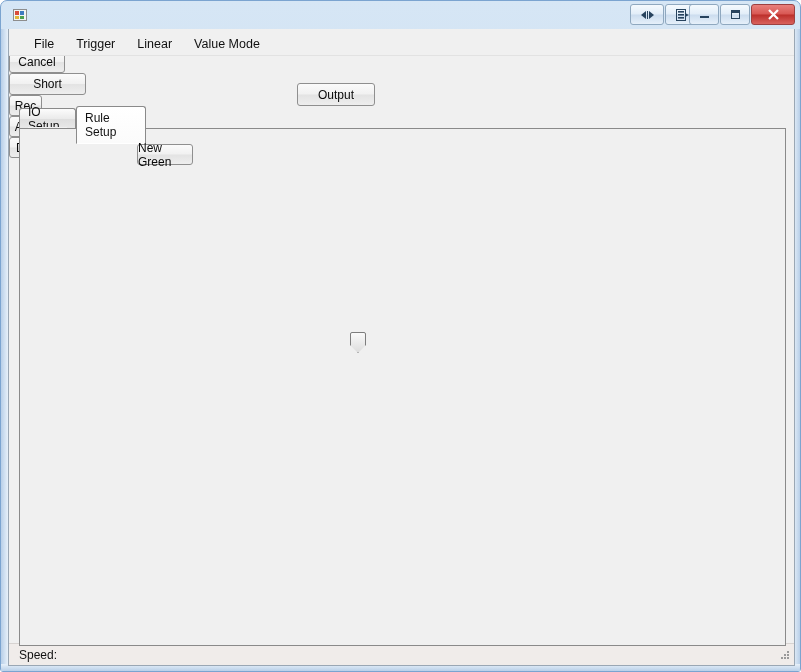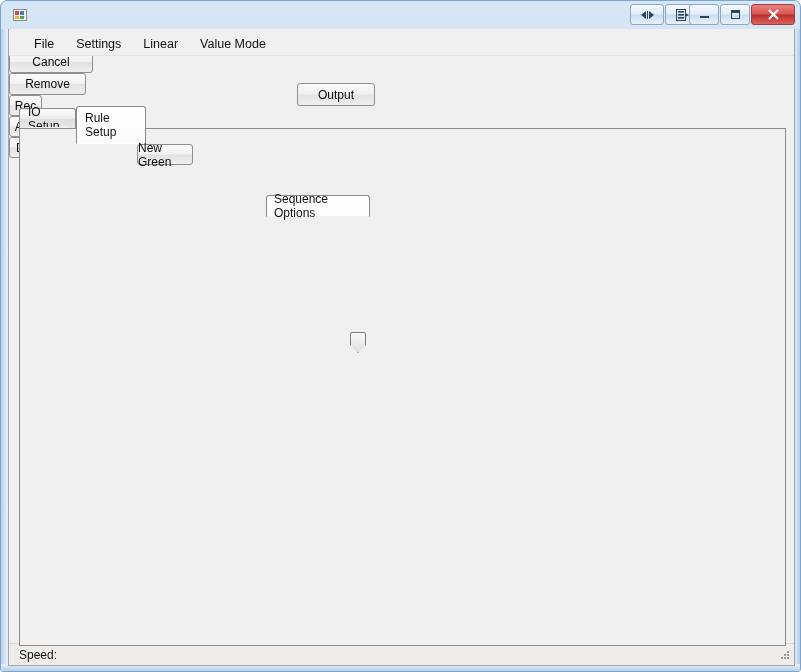--- a/index.html
+++ b/index.html
@@ -186,21 +186,21 @@
     background:#ffffff;
     font-size:12px;color:#000;
     display:flex;align-items:center;padding-left:5px;
   }
 
   #rule-type-label{left:212px;top:110px;}
   #rule-type-combo{left:212px;top:129px;width:116px;}
   #rule-name-label{left:355px;top:110px;}
   #rule-name-input{left:355px;top:129px;width:110px;}
   #update-button{left:488px;top:129px;width:76px;height:22px;}
-  #cancel-button{left:570px;top:129px;width:84px;height:22px;}
+  #cancel-button{left:570px;top:129px;width:56px;height:22px;}
   #remove-button{left:700px;top:129px;width:77px;height:22px;}
 
   
   .inner-tabstrip{position:absolute;left:195px;top:169px;width:582px;height:19px;}
   .inner-tabpage{
     position:absolute;left:195px;top:187px;width:582px;height:428px;
     box-sizing:border-box;border:1px solid #8a8a8a;background:#f0f0f0;
   }
   .itab{
     position:absolute;top:0;height:19px;box-sizing:border-box;
@@ -411,21 +411,21 @@
   </div>
 
   <div class="frame-left"></div>
   <div class="frame-right"></div>
   <div class="frame-bottom"></div>
 
   <div class="client">
 
     <div class="menubar">
       <div class="menuitem">File</div>
-      <div class="menuitem">Settings</div>
+      <div class="menuitem">Trigger</div>
       <div class="menuitem">Linear</div>
       <div class="menuitem">Value Mode</div>
     </div>
 
     <div class="btn" id="program-button">Output</div>
 
     <div class="tabstrip">
       <div class="tab" style="left:0;width:57px;">IO Setup</div>
       <div class="tab selected" style="left:57px;width:70px;">Rule Setup</div>
     </div>
@@ -459,25 +459,24 @@
     <div class="combo" id="rule-type-combo">
       <span>Sequence Output</span>
       <span class="arrow"></span>
     </div>
 
     <div class="flabel" id="rule-name-label">Rule Name:</div>
     <div class="textbox" id="rule-name-input" placeholder="">Blue Blink Short</div>
 
     <div class="btn" id="update-button">Update</div>
     <div class="btn" id="cancel-button">Cancel</div>
-    <div class="btn" id="remove-button">Remove</div>
+    <div class="btn" id="remove-button">Short</div>
 
     <div class="inner-tabstrip">
       <div class="itab" style="left:0;width:62px;">Conditions</div>
-      <div class="itab selected" style="left:62px;width:104px;">Sequence Options</div>
     </div>
     <div class="inner-tabpage"></div>
 
     <div class="flabel" id="trig-end-label">Trigger on End:</div>
     <div class="combo" id="trig-end-combo">
       <span>None</span>
       <span class="arrow"></span>
     </div>
     <div class="cbrow disabled" id="force-trig-1">
       <span class="cbox dim"></span>

